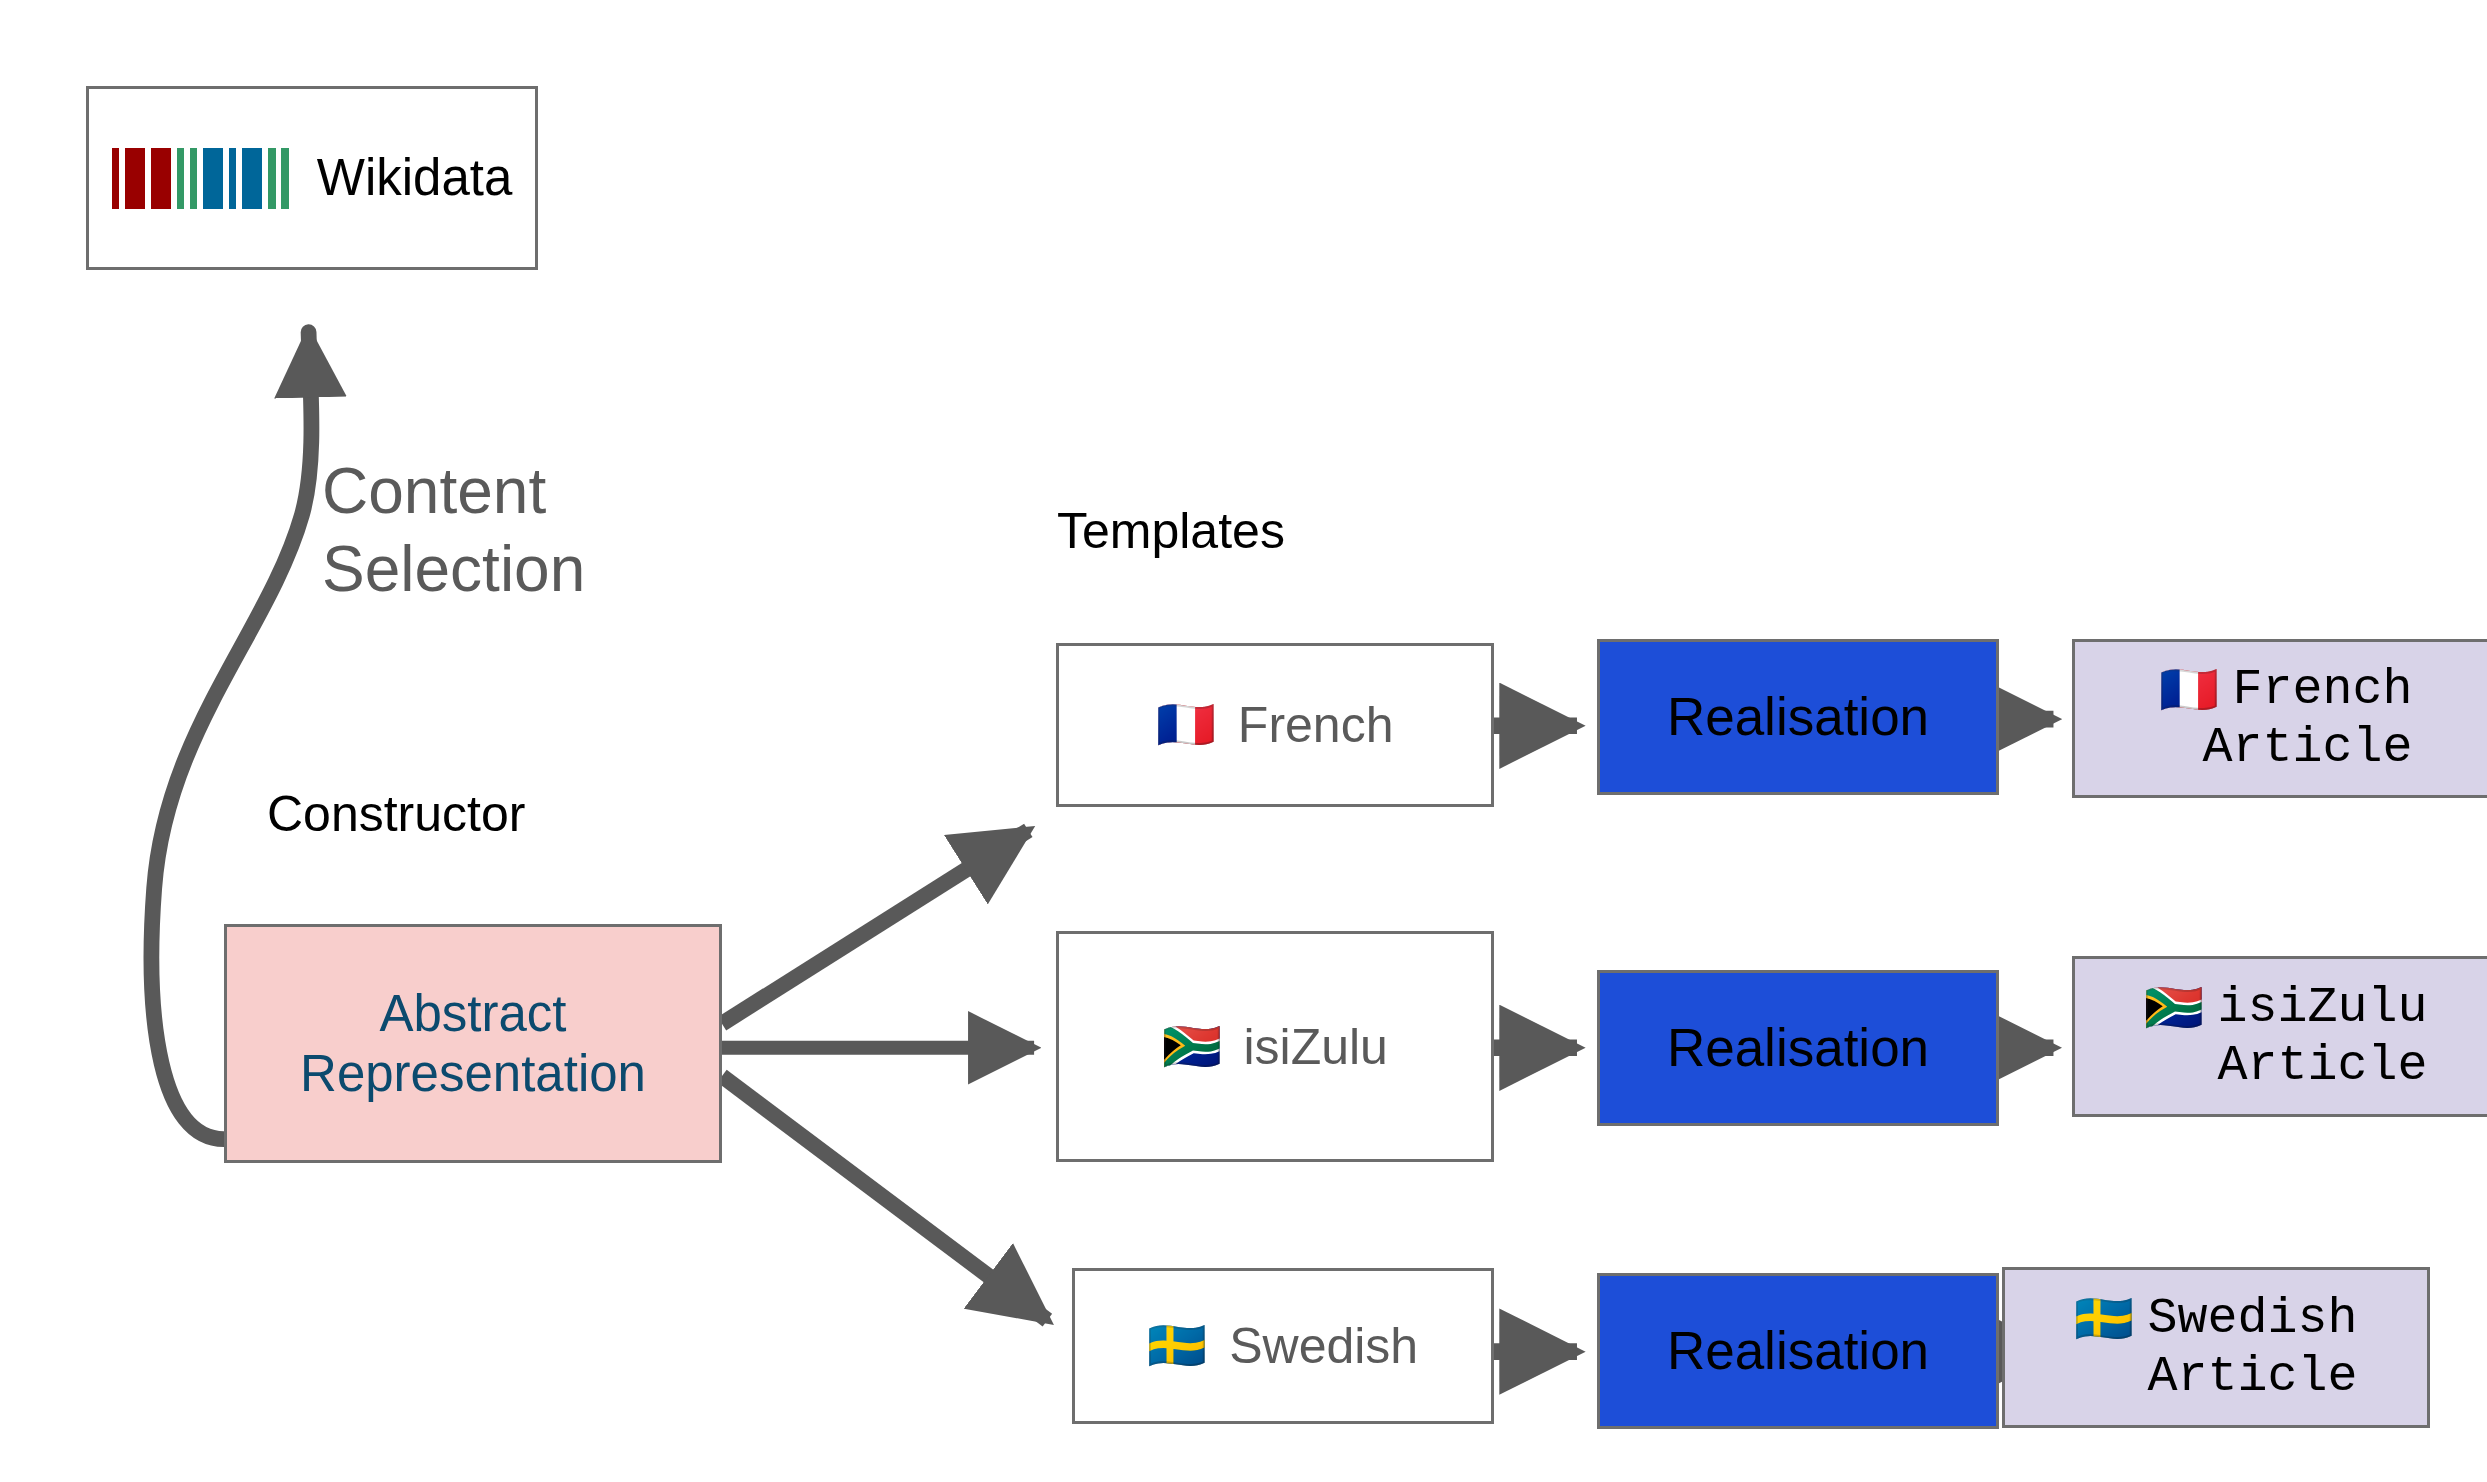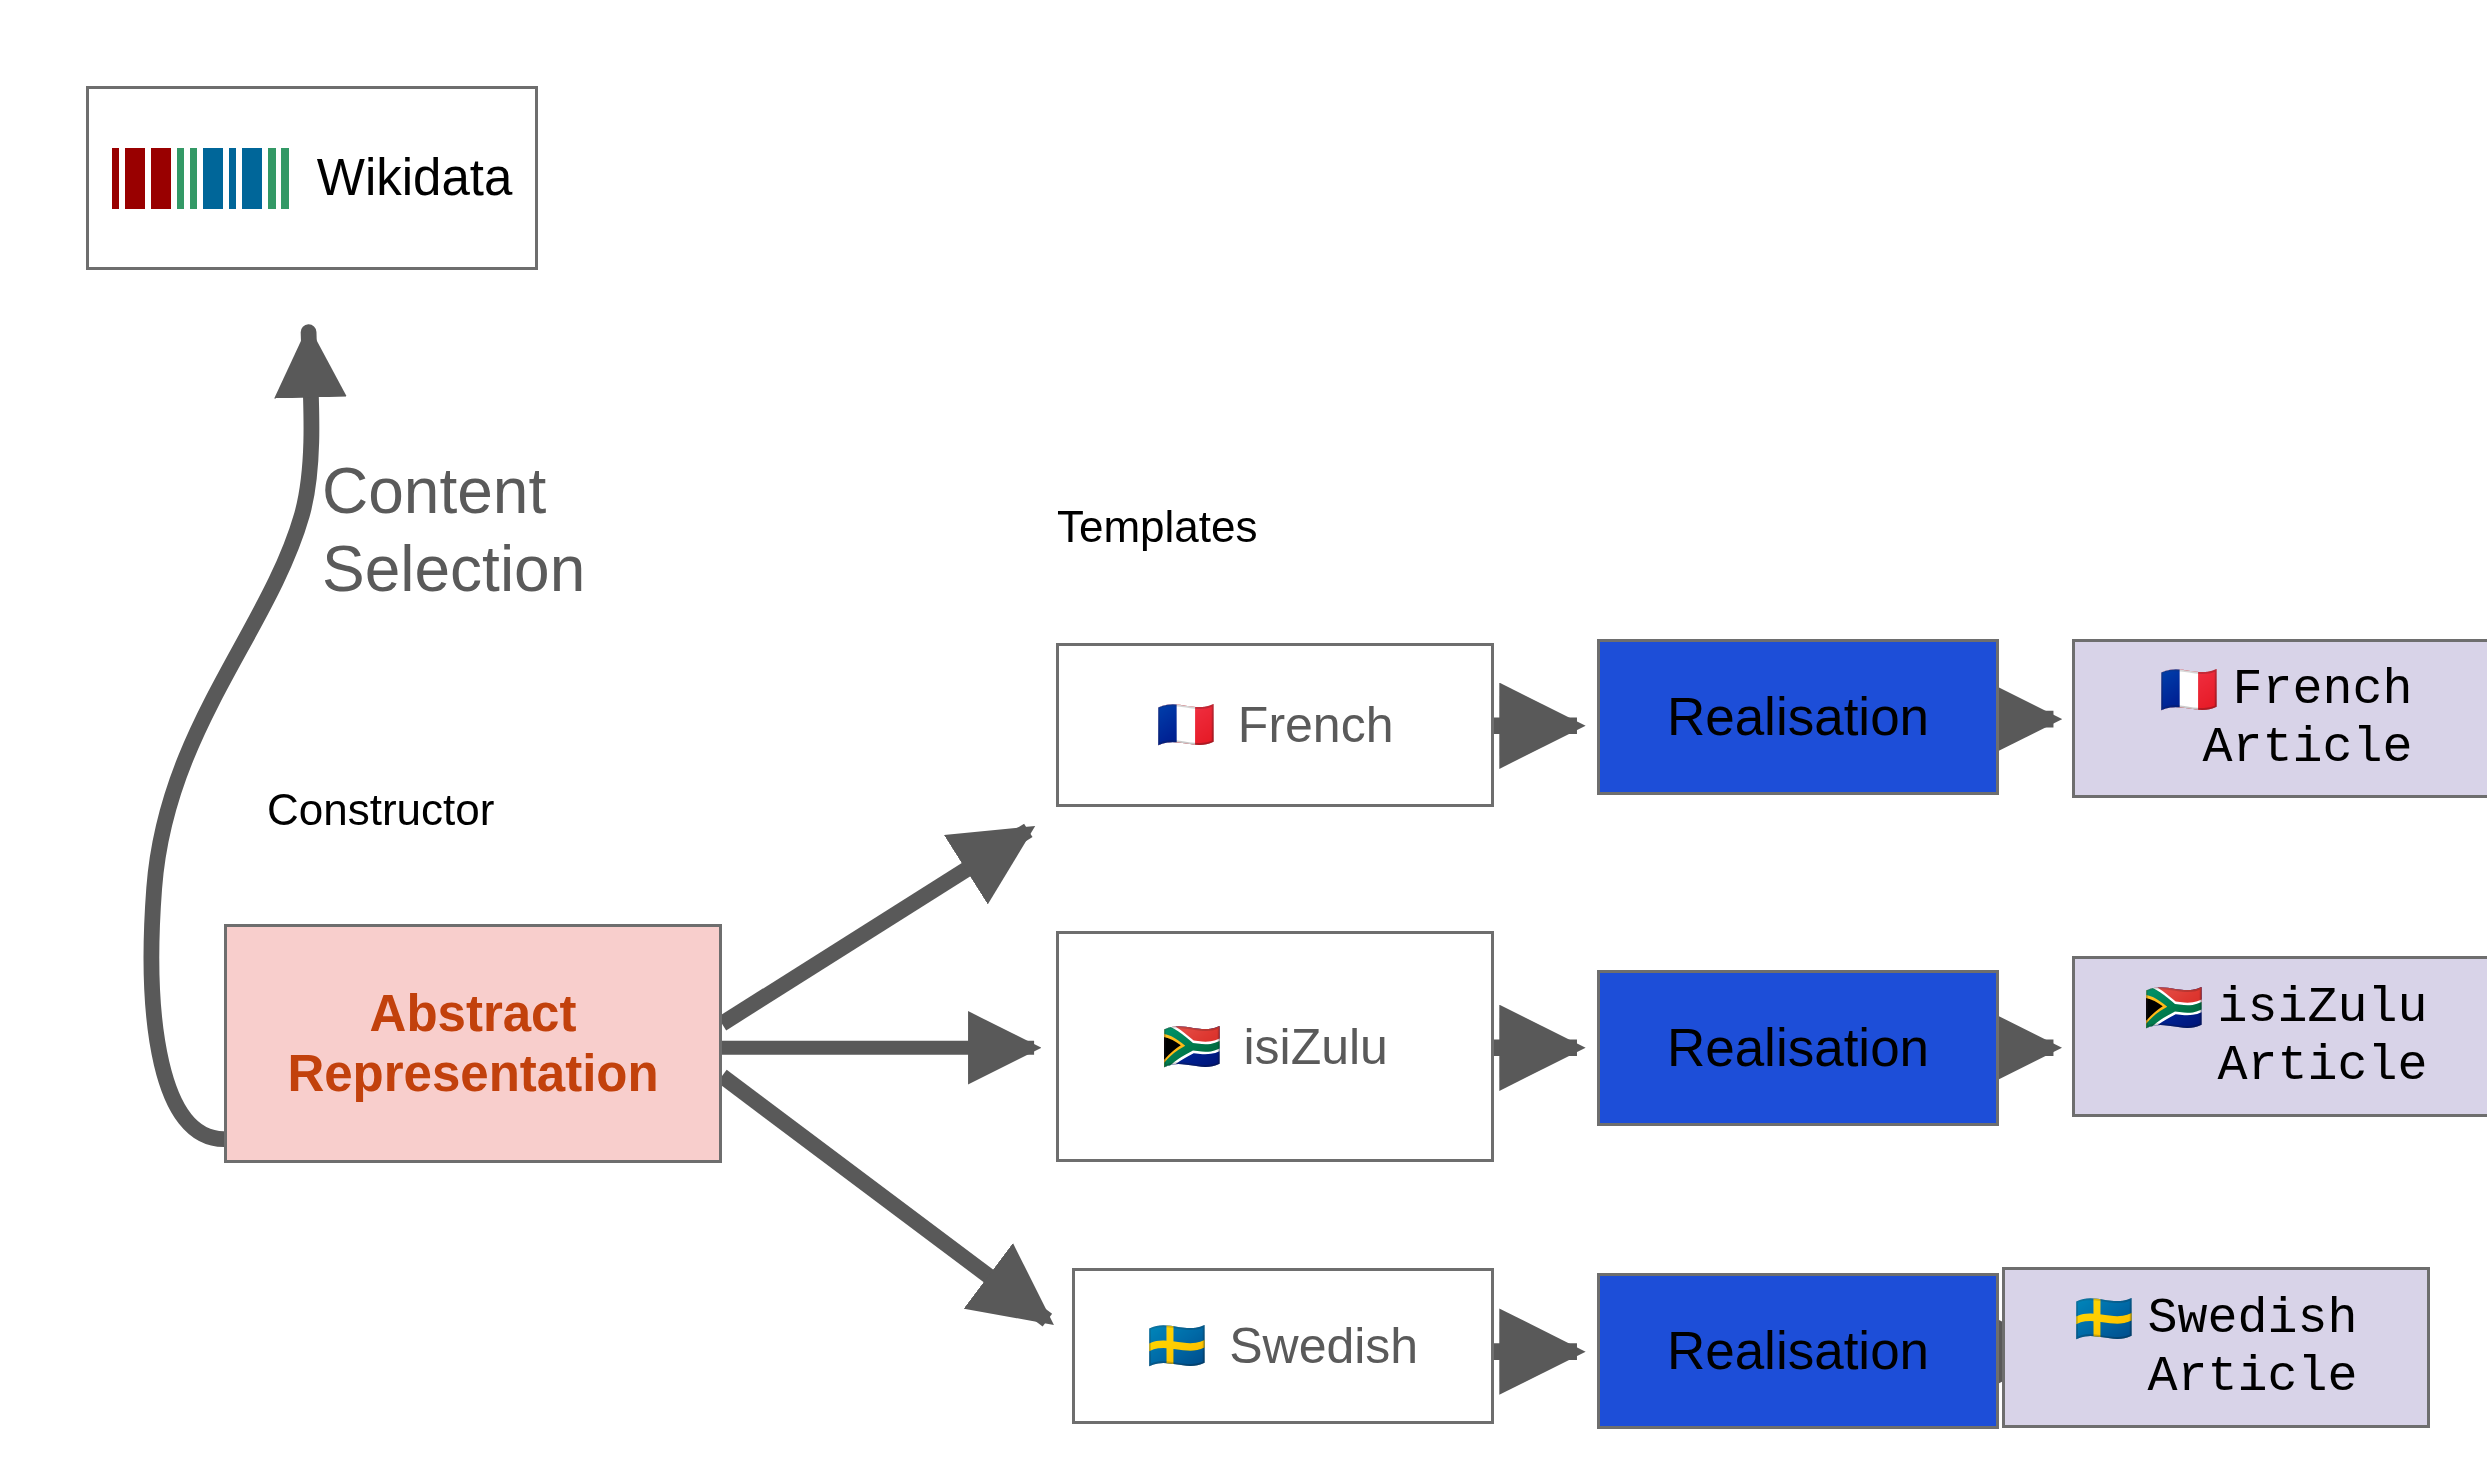--- a/index.html
+++ b/index.html
@@ -66,29 +66,28 @@
   .wd-blue { background: #006699; }
 
   
   #abstract-node {
     left: 196px;
     top: 924px;
     width: 498px;
     height: 239px;
     background: #f8cecc;
     font-size: 51px;
-    color: #c2410c;
+    color: #0c4a6e;
     padding: 0 8.3px;
-    font-weight: bold;
   }
 
   
   .section-title {
     position: absolute;
-    font-size: 44px;
+    font-size: 50px;
     color: #000000;
     white-space: nowrap;
   }
   #constructor-title { left: 239px; top: 785px; }
   #templates-title { left: 1029px; top: 502px; }
 
   
   #content-selection-label {
     position: absolute;
     left: 294px;

